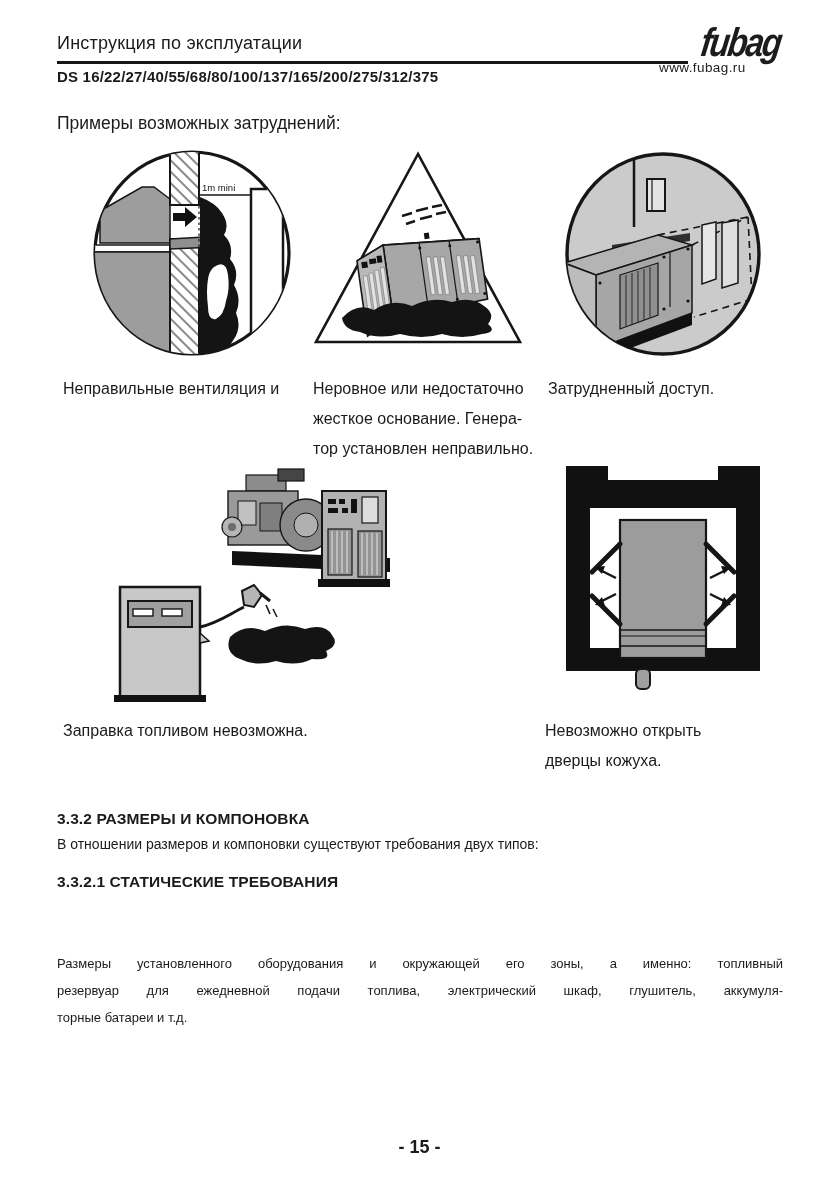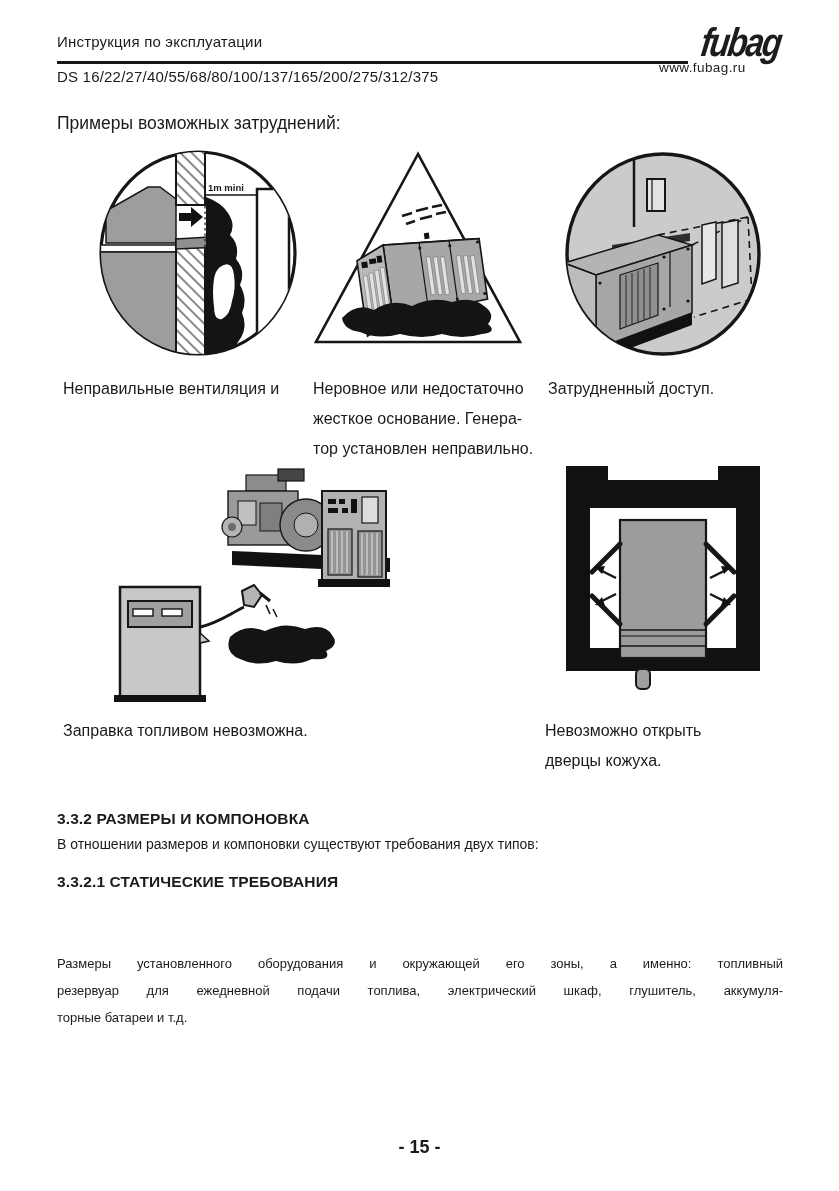--- a/index.html
+++ b/index.html
@@ -1,28 +1,28 @@
 <!DOCTYPE html>
 <html><head>
 <meta charset="utf-8">
 <style>
   html,body{margin:0;padding:0;background:#fff;}
   .page{position:relative;width:839px;height:1191px;background:#fff;overflow:hidden;
         font-family:"Liberation Sans",sans-serif;color:#1b1b1b;}
   .abs{position:absolute;}
-  .title{left:57px;top:33px;font-size:15px;letter-spacing:.2px;}
+  .title{left:57px;top:33px;font-size:18px;letter-spacing:.2px;}
   .logo{top:20px;right:59px;font-size:40px;font-weight:bold;font-style:italic;
         letter-spacing:-2.5px;transform:skewX(-8deg) scaleX(.82);transform-origin:100% 50%;color:#1c1c1c;}
   .rule{left:57px;top:61px;width:631px;height:2.5px;background:#171717;}
-  .models{left:57px;top:68px;font-size:15px;font-weight:normal;letter-spacing:.2px;}
+  .models{left:57px;top:68px;font-size:15px;font-weight:bold;letter-spacing:.2px;}
   .website{left:659px;top:60px;font-size:13.5px;letter-spacing:.4px;color:#222;}
   .intro{left:57px;top:113px;font-size:17.5px;}
   .fig{position:absolute;margin:0;}
   .fig svg{display:block;width:100%;height:100%;}
-  .fig-vent{left:96px;top:149px;width:204px;height:208px;font-weight:bold;}
+  .fig-vent{left:90px;top:149px;width:204px;height:208px;}
   .fig-tri{left:312px;top:150px;width:212px;height:196px;}
   .fig-acc{left:562px;top:151px;width:202px;height:207px;}
   .fig-fuel{left:100px;top:465px;width:300px;height:245px;}
   .fig-box{left:558px;top:458px;width:210px;height:240px;}
   .cap{font-size:16px;line-height:30px;}
   .cap div{white-space:nowrap;}
   .cap1{left:63px;top:374px;}
   .cap2{left:313px;top:374px;}
   .cap3{left:548px;top:374px;}
   .cap4{left:63px;top:716px;}

